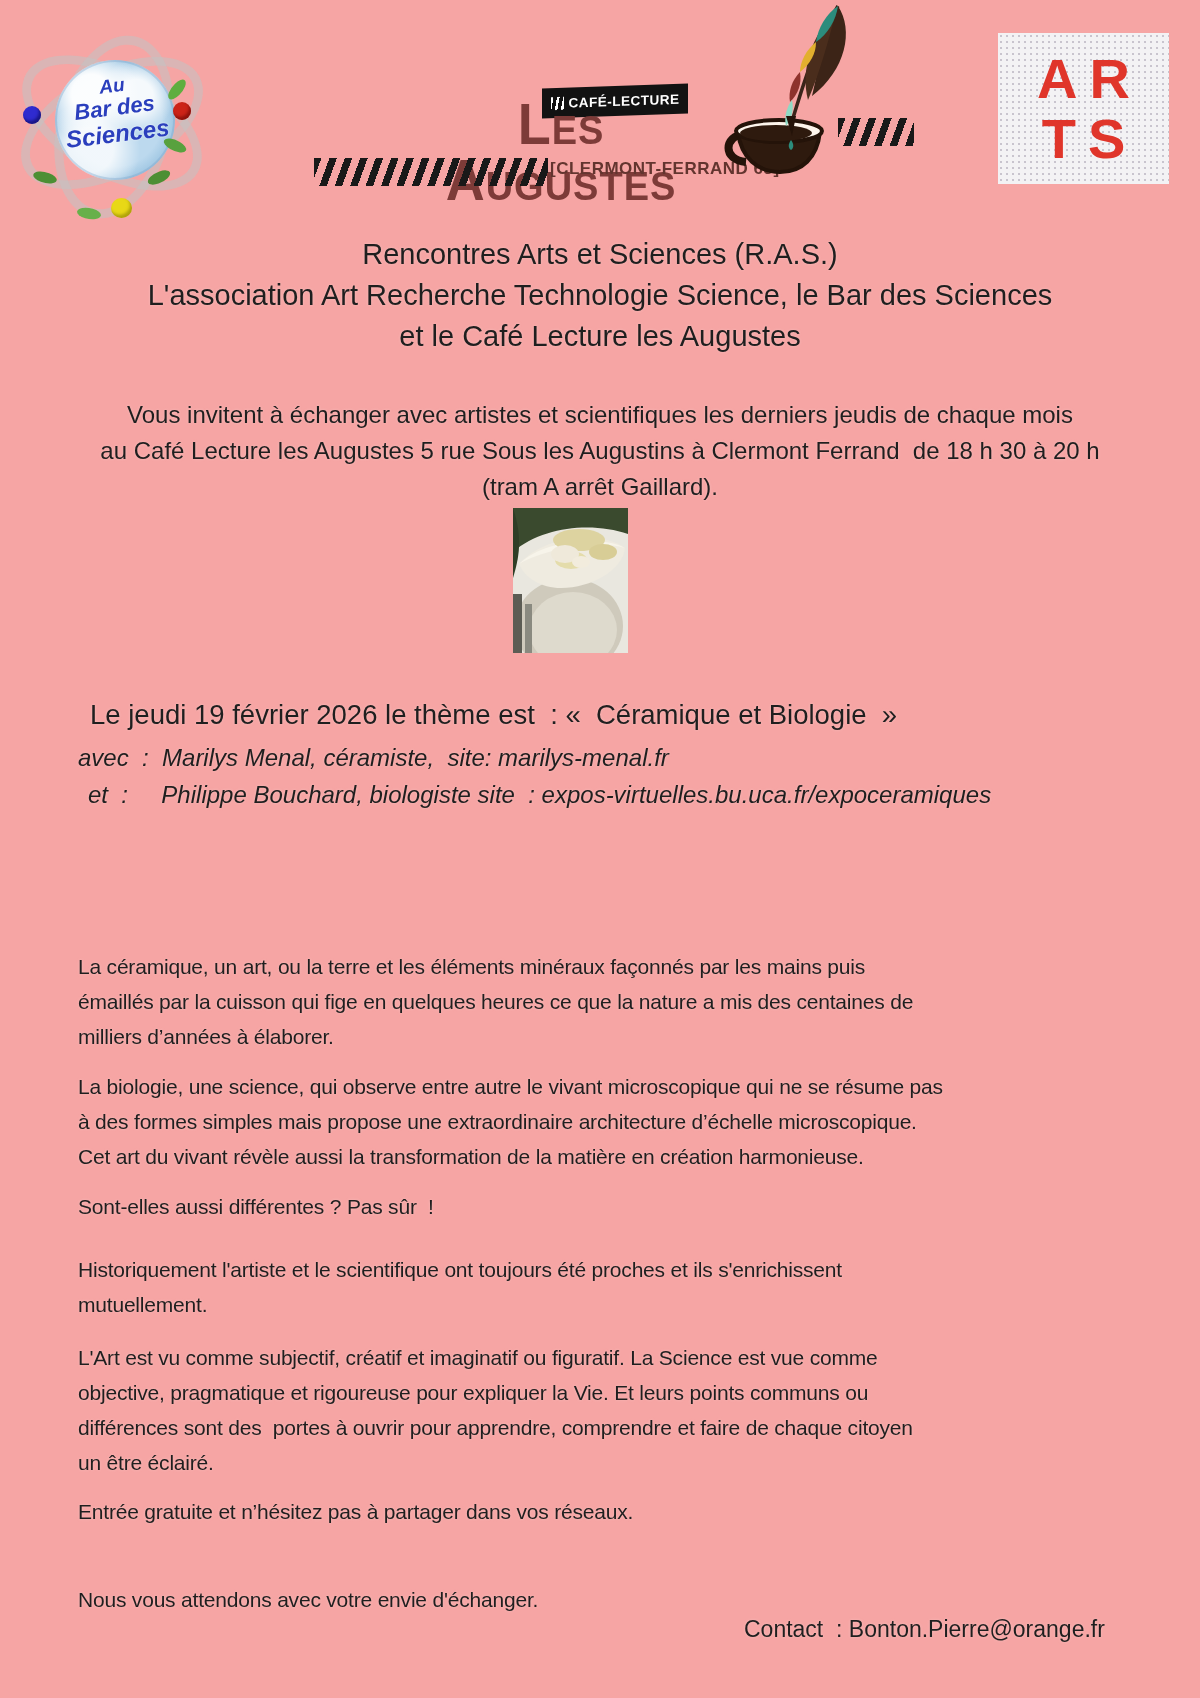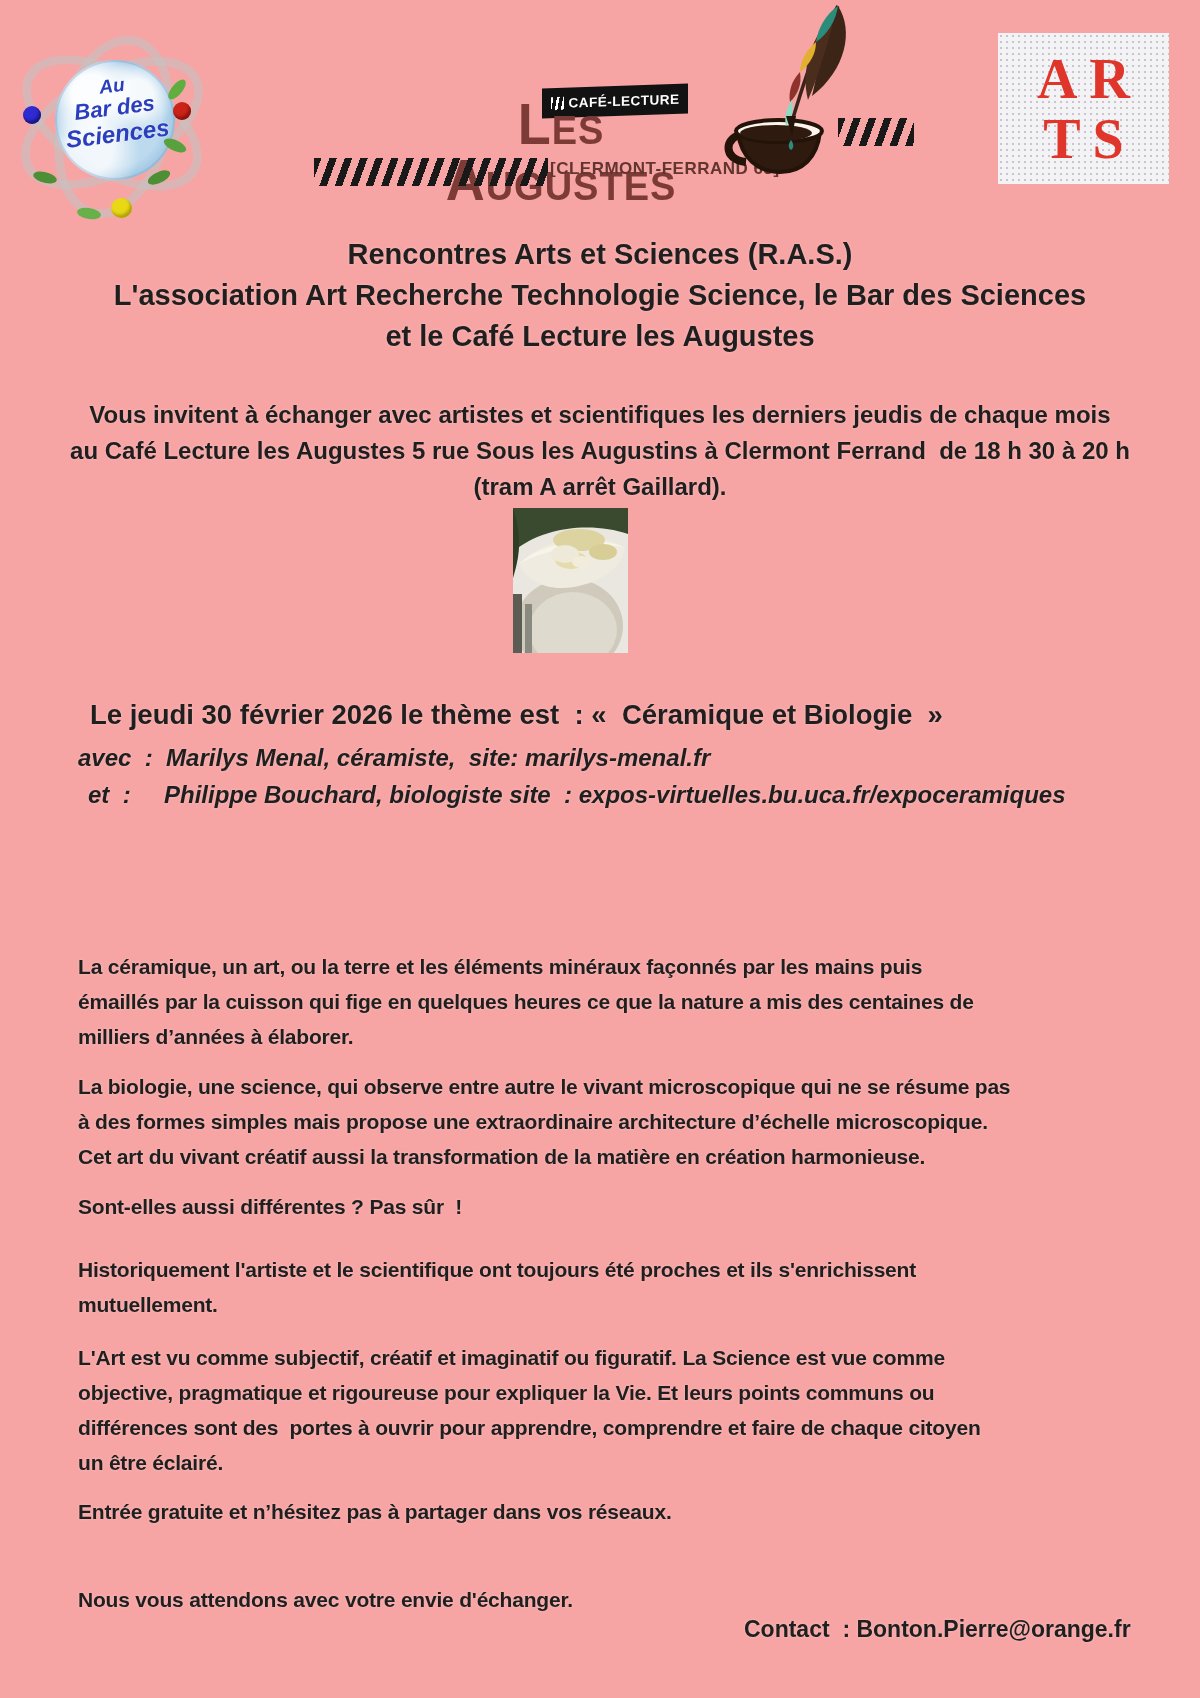--- a/index.html
+++ b/index.html
@@ -1,21 +1,21 @@
 <!DOCTYPE html>
 <html><head>
 <meta charset="utf-8">
 <style>
   html,body{margin:0;padding:0;background:#888;}
   .poster{
     position:relative;width:1200px;height:1698px;margin:0 auto;
     background:#f6a5a4;overflow:hidden;
     font-family:"Liberation Sans",sans-serif;color:#1f1f1f;
   }
-  .txt{position:absolute;font-weight:bold;white-space:pre;text-shadow:0 0 3px rgba(255,235,235,.35);}
+  .txt{position:absolute;font-weight:normal;white-space:pre;text-shadow:0 0 3px rgba(255,235,235,.35);}
   .center{left:0;width:100%;text-align:center;}
 
   .title-block{top:234px;font-size:29px;line-height:41px;}
   .intro-block{top:397px;font-size:24px;line-height:36px;}
   .event-heading{top:699px;left:90px;font-size:27.5px;}
   .speaker{font-style:italic;font-size:24px;left:78px;}
   .speaker1{top:744px;}
   .speaker2{top:781px;margin-left:10px;}
   .para{left:78px;font-size:21px;line-height:35px;letter-spacing:-0.2px;}
   .p1{top:850px;} .p2{top:949px;} .p3{top:1069px;} .p4{top:1189px;}
@@ -78,21 +78,21 @@
   .hash-right{left:838px;top:118px;width:76px;height:28px;position:absolute;
     background:repeating-linear-gradient(110deg,#191919 0 7px,transparent 7px 14.5px);}
 
   
   .logo-arts{
     position:absolute;left:998px;top:33px;width:171px;height:151px;
     background-color:#f3f2f4;
     background-image:radial-gradient(rgba(150,140,160,.45) 1px,transparent 1.3px);
     background-size:6px 6px;
     display:flex;flex-direction:column;align-items:center;justify-content:center;
-    font-family:Liberation Serif, serif;font-weight:bold;color:#e0352a;
+    font-family:Liberation Sans, sans-serif;font-weight:bold;color:#e0352a;
     font-size:56px;line-height:60px;letter-spacing:12px;text-indent:12px;
   }
 
   
   .ceramic{position:absolute;left:513px;top:508px;width:115px;height:145px;overflow:hidden;}
 </style>
 </head>
 <body>
 
 <div class="poster">
@@ -191,30 +191,30 @@
 
       <ellipse cx="66" cy="32" rx="26" ry="11" fill="#ddd3a0"></ellipse>
       <ellipse cx="90" cy="44" rx="14" ry="8" fill="#d8cd96"></ellipse>
       <ellipse cx="58" cy="52" rx="16" ry="9" fill="#e4dcab"></ellipse>
 
       <ellipse cx="52" cy="46" rx="14" ry="9" fill="#efe9da"></ellipse>
       <ellipse cx="68" cy="54" rx="9" ry="6" fill="#f2ecdd"></ellipse>
     </svg>
   </div>
 
-  <div class="txt event-heading">Le jeudi 30 février 2026 le thème est  : «  Céramique et Biologie  »</div>
+  <div class="txt event-heading">Le jeudi 19 février 2026 le thème est  : «  Céramique et Biologie  »</div>
   <div class="txt speaker speaker1">avec  :  Marilys Menal, céramiste,  site: marilys-menal.fr</div>
   <div class="txt speaker speaker2">et  :     Philippe Bouchard, biologiste site  : expos-virtuelles.bu.uca.fr/expoceramiques</div>
 
   <div class="txt para p2">La céramique, un art, ou la terre et les éléments minéraux façonnés par les mains puis
 émaillés par la cuisson qui fige en quelques heures ce que la nature a mis des centaines de
 milliers d’années à élaborer.</div>
   <div class="txt para p3">La biologie, une science, qui observe entre autre le vivant microscopique qui ne se résume pas
 à des formes simples mais propose une extraordinaire architecture d’échelle microscopique.
-Cet art du vivant créatif aussi la transformation de la matière en création harmonieuse.</div>
+Cet art du vivant révèle aussi la transformation de la matière en création harmonieuse.</div>
   <div class="txt para p4">Sont-elles aussi différentes ? Pas sûr  !</div>
   <div class="txt para p5">Historiquement l'artiste et le scientifique ont toujours été proches et ils s'enrichissent
 mutuellement.</div>
   <div class="txt para p6">L'Art est vu comme subjectif, créatif et imaginatif ou figuratif. La Science est vue comme
 objective, pragmatique et rigoureuse pour expliquer la Vie. Et leurs points communs ou
 différences sont des  portes à ouvrir pour apprendre, comprendre et faire de chaque citoyen
 un être éclairé.</div>
   <div class="txt para p8">Nous vous attendons avec votre envie d'échanger.</div>
   <div class="txt para p7">Entrée gratuite et n’hésitez pas à partager dans vos réseaux.</div>
 

